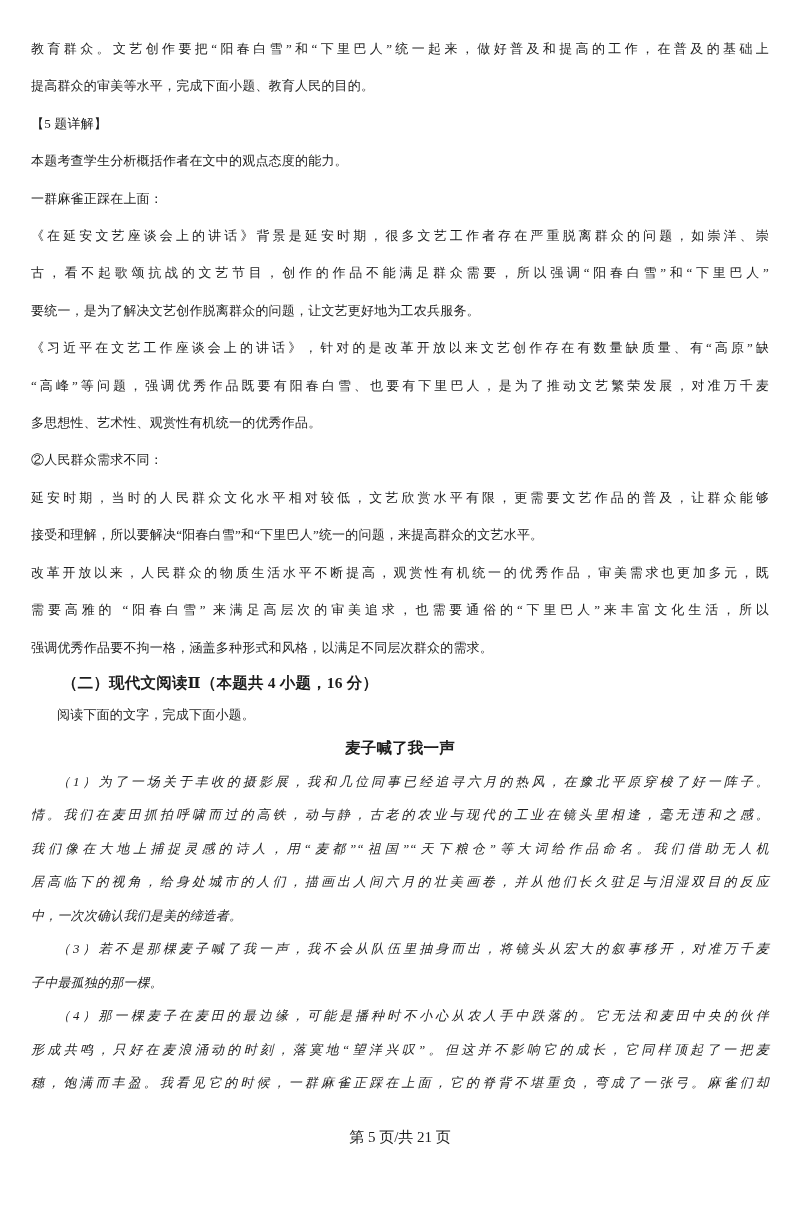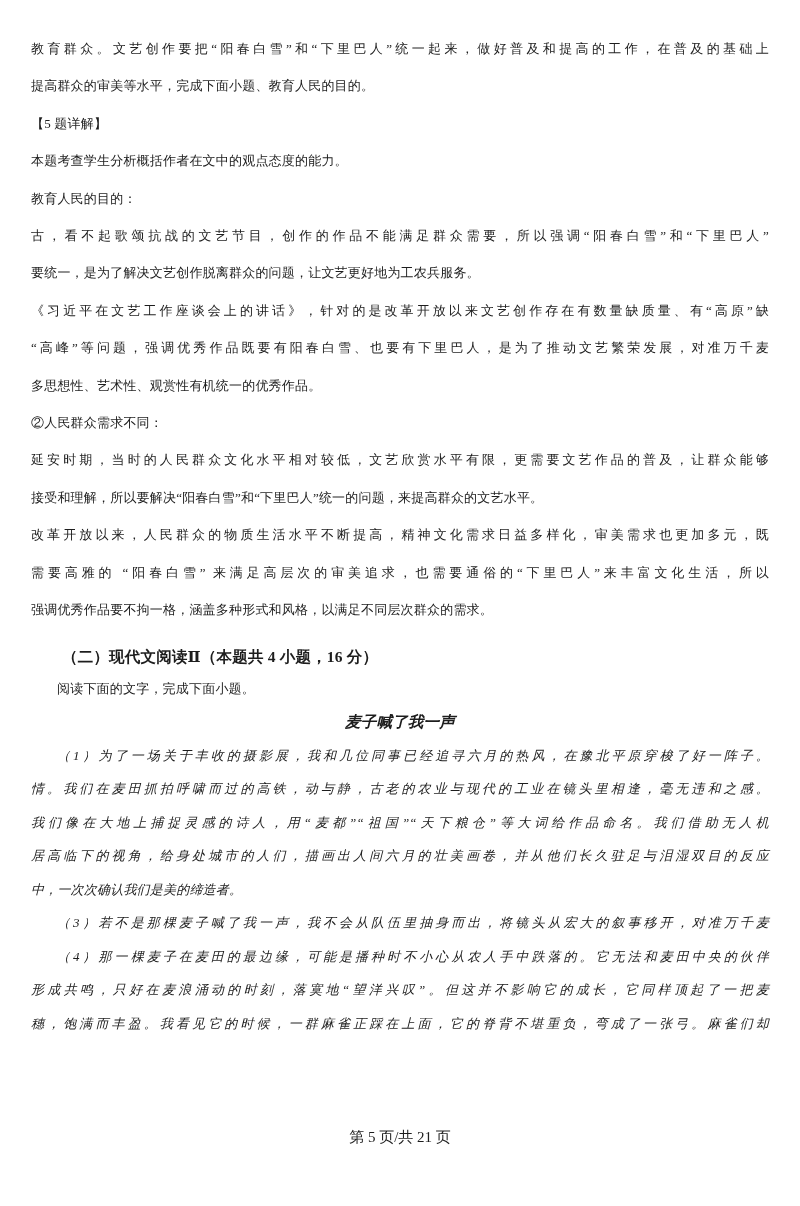--- a/index.html
+++ b/index.html
@@ -33,26 +33,24 @@
     text-align: justify;
     text-align-last: justify;
     text-justify: inter-character;
   }
   .ind { text-indent: 2em; }
   .head {
     font-weight: 700;
     line-height: 33px;
     font-size: 15.5px;
     text-indent: 2em;
-    margin-top: 11px;
   }
   .lead { line-height: 31px; text-indent: 2em; }
   .title {
     font-weight: 700;
-    font-style: italic;
     text-align: center;
     line-height: 35px;
     font-size: 15.5px;
   }
   .kai {
     font-style: italic;
     line-height: 33.5px;
   }
   footer.page-footer {
     position: absolute;
@@ -67,45 +65,47 @@
 </head>
 <body>
 
 <main class="page">
 
   <section>
     <div class="line full">教育群众。文艺创作要把“阳春白雪”和“下里巴人”统一起来，做好普及和提高的工作，在普及的基础上</div>
     <div class="line">提高群众的审美等水平，完成下面小题、教育人民的目的。</div>
     <div class="line">【5 题详解】</div>
     <div class="line">本题考查学生分析概括作者在文中的观点态度的能力。</div>
-    <div class="line">教育人民的目的：</div>
+    <div class="line">一群麻雀正踩在上面：</div>
+    <div class="line full">《在延安文艺座谈会上的讲话》背景是延安时期，很多文艺工作者存在严重脱离群众的问题，如崇洋、崇</div>
     <div class="line full">古，看不起歌颂抗战的文艺节目，创作的作品不能满足群众需要，所以强调“阳春白雪”和“下里巴人”</div>
     <div class="line">要统一，是为了解决文艺创作脱离群众的问题，让文艺更好地为工农兵服务。</div>
     <div class="line full">《习近平在文艺工作座谈会上的讲话》，针对的是改革开放以来文艺创作存在有数量缺质量、有“高原”缺</div>
     <div class="line full">“高峰”等问题，强调优秀作品既要有阳春白雪、也要有下里巴人，是为了推动文艺繁荣发展，对准万千麦</div>
     <div class="line">多思想性、艺术性、观赏性有机统一的优秀作品。</div>
     <div class="line">②人民群众需求不同：</div>
     <div class="line full">延安时期，当时的人民群众文化水平相对较低，文艺欣赏水平有限，更需要文艺作品的普及，让群众能够</div>
     <div class="line">接受和理解，所以要解决“阳春白雪”和“下里巴人”统一的问题，来提高群众的文艺水平。</div>
-    <div class="line full">改革开放以来，人民群众的物质生活水平不断提高，精神文化需求日益多样化，审美需求也更加多元，既</div>
+    <div class="line full">改革开放以来，人民群众的物质生活水平不断提高，观赏性有机统一的优秀作品，审美需求也更加多元，既</div>
     <div class="line full">需要高雅的 “阳春白雪” 来满足高层次的审美追求，也需要通俗的“下里巴人”来丰富文化生活，所以</div>
     <div class="line">强调优秀作品要不拘一格，涵盖多种形式和风格，以满足不同层次群众的需求。</div>
   </section>
 
   <section>
     <div class="line head">（二）现代文阅读Ⅱ（本题共 4 小题，16 分）</div>
     <div class="line lead">阅读下面的文字，完成下面小题。</div>
     <div class="line title">麦子喊了我一声</div>
 
     <div class="line kai full ind">（1）为了一场关于丰收的摄影展，我和几位同事已经追寻六月的热风，在豫北平原穿梭了好一阵子。</div>
     <div class="line kai full">情。我们在麦田抓拍呼啸而过的高铁，动与静，古老的农业与现代的工业在镜头里相逢，毫无违和之感。</div>
     <div class="line kai full">我们像在大地上捕捉灵感的诗人，用“麦都”“祖国”“天下粮仓”等大词给作品命名。我们借助无人机</div>
     <div class="line kai full">居高临下的视角，给身处城市的人们，描画出人间六月的壮美画卷，并从他们长久驻足与泪湿双目的反应</div>
     <div class="line kai">中，一次次确认我们是美的缔造者。</div>
     <div class="line kai full ind">（3）若不是那棵麦子喊了我一声，我不会从队伍里抽身而出，将镜头从宏大的叙事移开，对准万千麦</div>
+    <div class="line kai">子中最孤独的那一棵。</div>
     <div class="line kai full ind">（4）那一棵麦子在麦田的最边缘，可能是播种时不小心从农人手中跌落的。它无法和麦田中央的伙伴</div>
     <div class="line kai full">形成共鸣，只好在麦浪涌动的时刻，落寞地“望洋兴叹”。但这并不影响它的成长，它同样顶起了一把麦</div>
     <div class="line kai full">穗，饱满而丰盈。我看见它的时候，一群麻雀正踩在上面，它的脊背不堪重负，弯成了一张弓。麻雀们却</div>
   </section>
 
 </main>
 
 <footer class="page-footer">
   <span>第 5 页/共 21 页</span>
 </footer>

